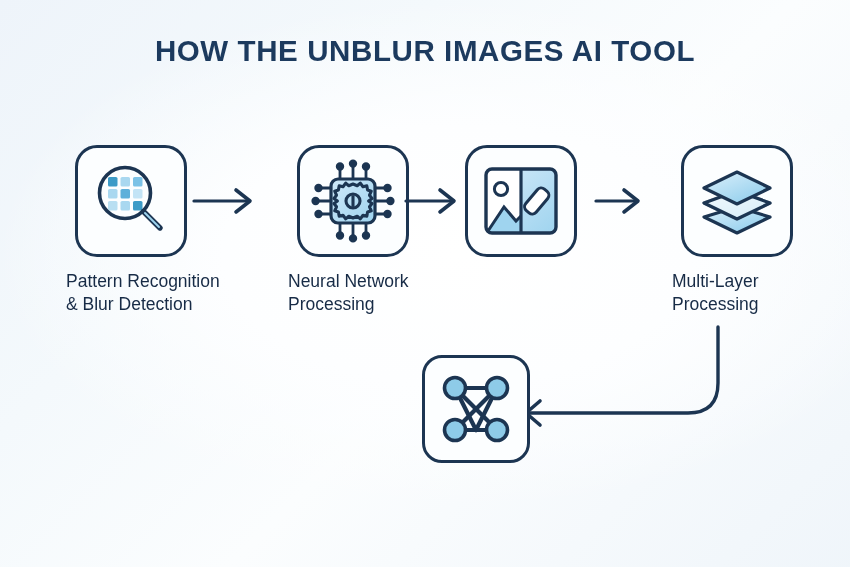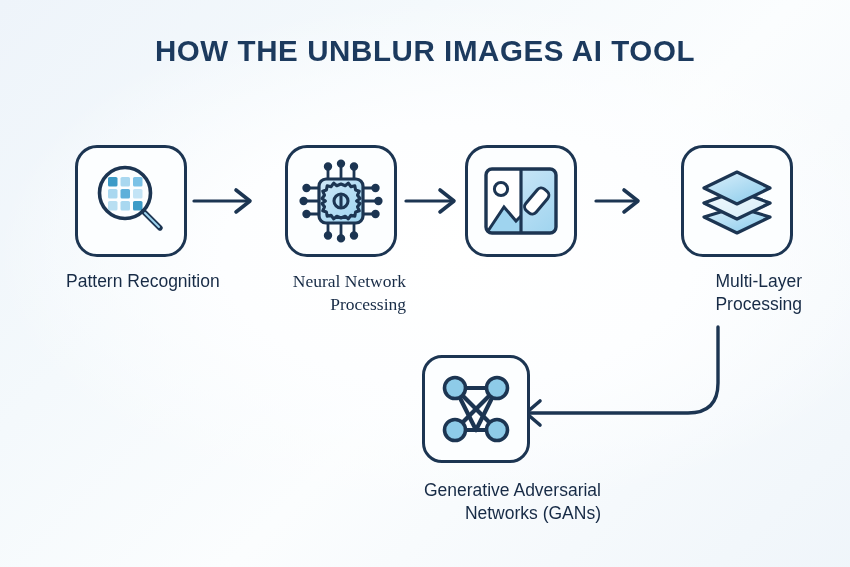--- a/index.html
+++ b/index.html
@@ -36,21 +36,21 @@
     font-size: 29.5px;
     letter-spacing: 0.6px;
     line-height: 35px;
     white-space: nowrap;
   }
 
   
   .step {
     position: absolute;
     width: 130px;
-    text-align: right;
+    text-align: left;
   }
   .icon-box {
     width: 112px;
     height: 112px;
     margin: 0 auto;
     border: 3px solid #1c3552;
     border-radius: 22px;
     background: #fcfeff;
     box-sizing: border-box;
     display: flex;
@@ -61,21 +61,21 @@
     margin-top: 13px;
     color: #172b46;
     font-size: 17.5px;
     line-height: 23px;
     white-space: nowrap;
   }
   .step-label span { display: block; }
 
   
   #step-1 { left: 66px;  top: 145px; }
-  #step-2 { left: 276px; top: 145px; font-family: Liberation Serif, serif; }
+  #step-2 { left: 288px; top: 145px; }
   #step-3 { left: 456px; top: 145px; }
   #step-4 { left: 672px; top: 145px; }
 
   
   #step-5 { left: 351px; top: 355px; width: 250px; }
   #step-5 .icon-box { width: 108px; height: 108px; border-radius: 20px; }
   #step-5 .step-label { margin-top: 16px; }
 
   
   .arrow-straight {
@@ -125,20 +125,21 @@
           <rect x="32.5" y="43" width="9.5" height="9.5" rx="1.6" fill="#a9d8f0"></rect>
           <rect x="45" y="43" width="9.5" height="9.5" rx="1.6" fill="#3d9bc7"></rect>
         </g>
         <circle cx="37" cy="35" r="25.5" fill="none" stroke="#1c3552" stroke-width="3.6"></circle>
         <line x1="55.5" y1="53.5" x2="72" y2="70" stroke="#1c3552" stroke-width="5.4" stroke-linecap="round"></line>
         <line x1="57" y1="55" x2="71" y2="69" stroke="#9ed3ee" stroke-width="2" stroke-linecap="round"></line>
       </svg>
     </div>
     <div class="step-label">
       <span>Pattern Recognition</span>
+      <span>&amp; Blur Detection</span>
     </div>
   </div>
 
   <div class="arrow-straight" id="arrow-1">
     <svg width="70" height="30" viewBox="0 0 70 30">
       <line x1="2" y1="15" x2="56" y2="15" stroke="#1c3552" stroke-width="3.2" stroke-linecap="round"></line>
       <polyline points="44,4 58,15 44,26" fill="none" stroke="#1c3552" stroke-width="3.6" stroke-linecap="round" stroke-linejoin="round"></polyline>
     </svg>
   </div>
 
@@ -280,19 +281,15 @@
           <line x1="20" y1="62" x2="62" y2="62"></line>
         </g>
         <g fill="#8ecbe8" stroke="#1c3552" stroke-width="3.6">
           <circle cx="20" cy="20" r="10.5"></circle>
           <circle cx="62" cy="20" r="10.5"></circle>
           <circle cx="20" cy="62" r="10.5"></circle>
           <circle cx="62" cy="62" r="10.5"></circle>
         </g>
       </svg>
     </div>
-    <div class="step-label">
-      <span>Generative Adversarial</span>
-      <span>Networks (GANs)</span>
-    </div>
   </div>
 
 </div>
 
 </body></html>

